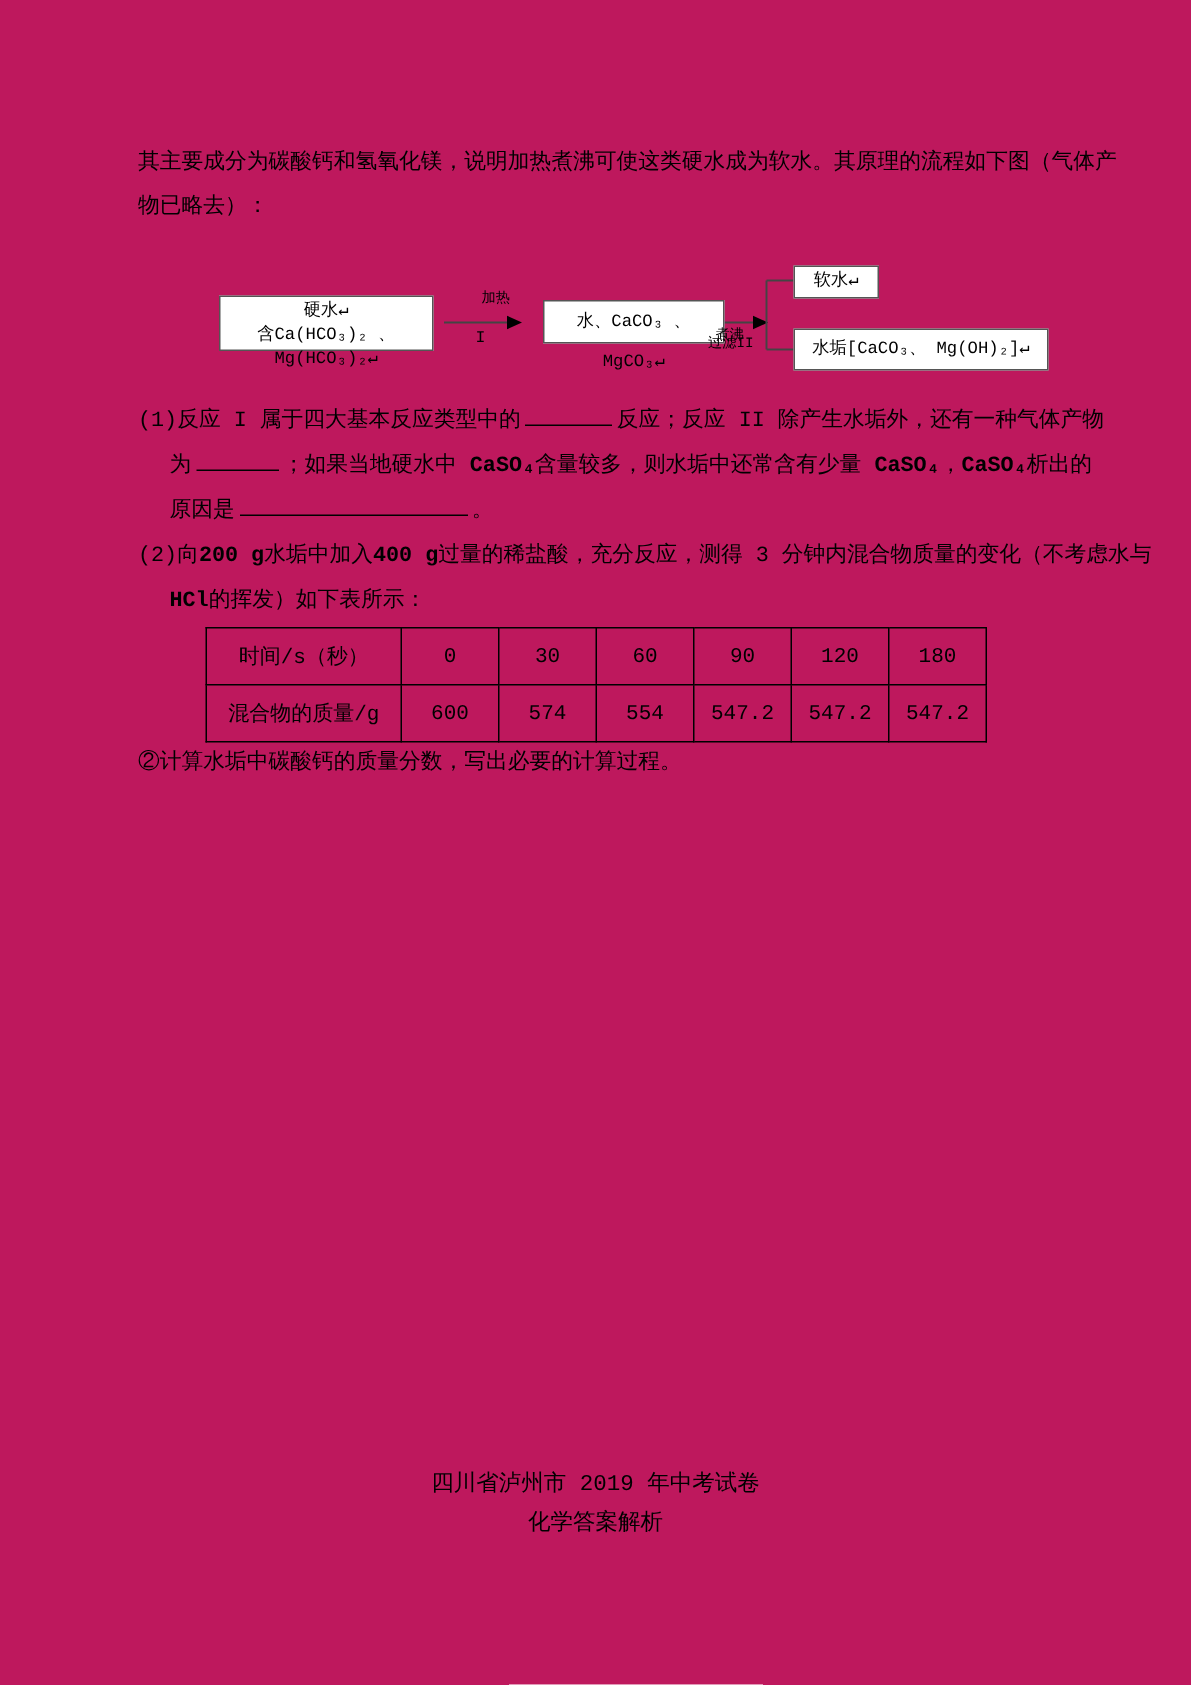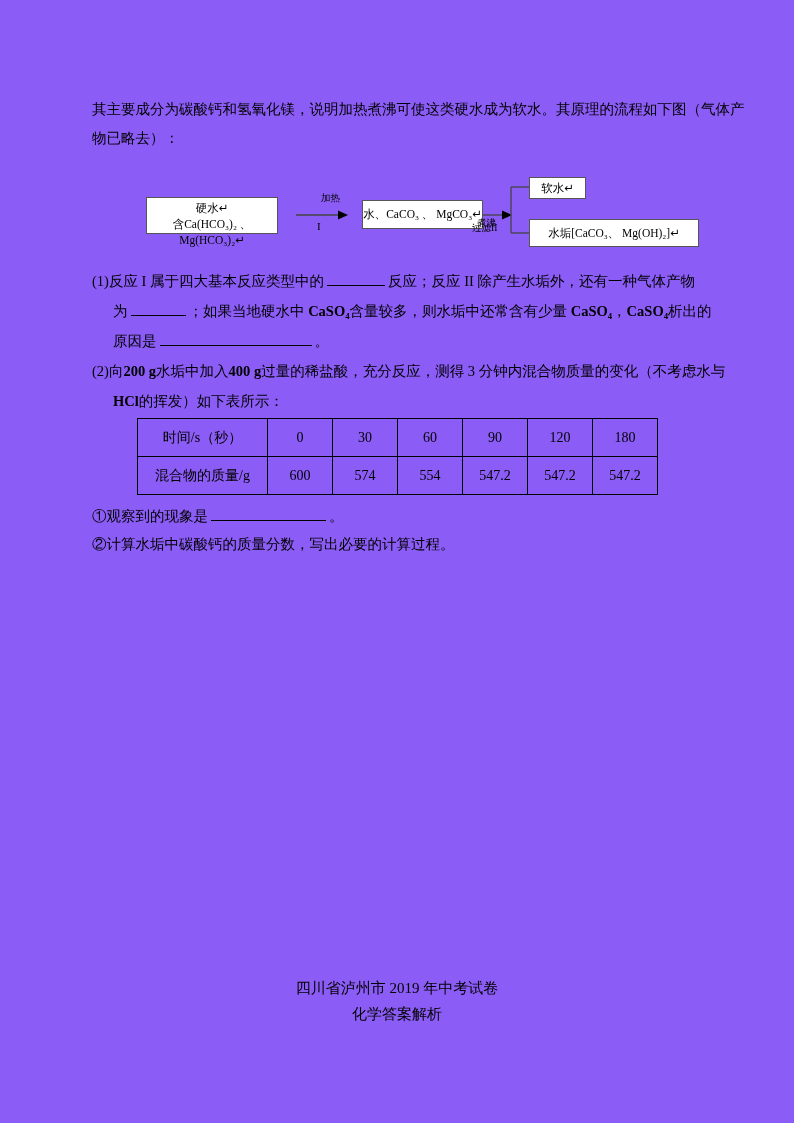--- a/index.html
+++ b/index.html
@@ -1,22 +1,22 @@
 <!DOCTYPE html>
 <html><head>
 <meta charset="utf-8">
 <style>
   * { margin: 0; padding: 0; box-sizing: border-box; }
   html, body { background: #ffffff; }
   .page {
     position: relative;
     width: 794px;
     height: 1123px;
-    background: #8b5cf6;
-    font-family: Liberation Serif, serif;
+    background: #be185d;
+    font-family: Liberation Mono, monospace;
     color: #000000;
     overflow: hidden;
   }
   .content {
     position: absolute;
     left: 92px;
     top: 95px;
     width: 628px;
     font-size: 14.5px;
   }
@@ -48,21 +48,21 @@
     margin-top: 13px;
     font-size: 11.5px;
   }
   .dbox {
     position: absolute;
     border: 1px solid #555;
     text-align: center;
     background: #fff;
     line-height: 16px;
   }
-  .dbox-hard   { left: 54px;  top: 31px; width: 132px; height: 37px; padding-top: 2px; }
+  .dbox-hard   { left: 54px;  top: 31px; width: 143px; height: 37px; padding-top: 2px; }
   .dbox-middle { left: 270px; top: 34px; width: 121px; height: 29px; line-height: 27px; }
   .dbox-soft   { left: 437px; top: 11px; width: 57px;  height: 22px; line-height: 20px; }
   .dbox-scale  { left: 437px; top: 53px; width: 170px; height: 28px; line-height: 26px; }
   .dlabel {
     position: absolute;
     font-size: 9.5px;
     line-height: 11px;
     color: #000;
   }
   .dl-heat   { left: 212px; top: 27px; margin-left: 17px; }
@@ -179,22 +179,19 @@
           <td class="col-val">600</td>
           <td class="col-val">574</td>
           <td class="col-val">554</td>
           <td class="col-val">547.2</td>
           <td class="col-val">547.2</td>
           <td class="col-val">547.2</td>
         </tr>
       </tbody>
     </table>
 
-    <div class="subline sub1">
-      <span>①观察到的现象是</span><span class="blank w115"></span><span>。</span>
-    </div>
     <div class="subline">②计算水垢中碳酸钙的质量分数，写出必要的计算过程。</div>
 
   </div>
 
   <div class="footer-line footer-1">四川省泸州市 2019 年中考试卷</div>
   <div class="footer-line footer-2">化学答案解析</div>
 </div>
 
 </body></html>

